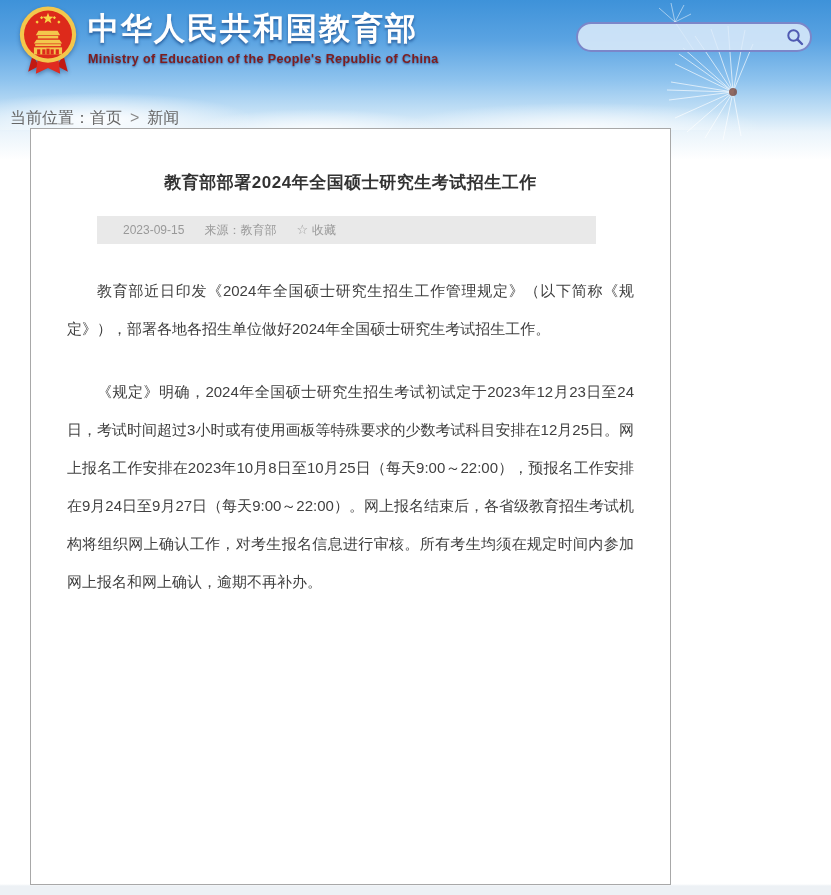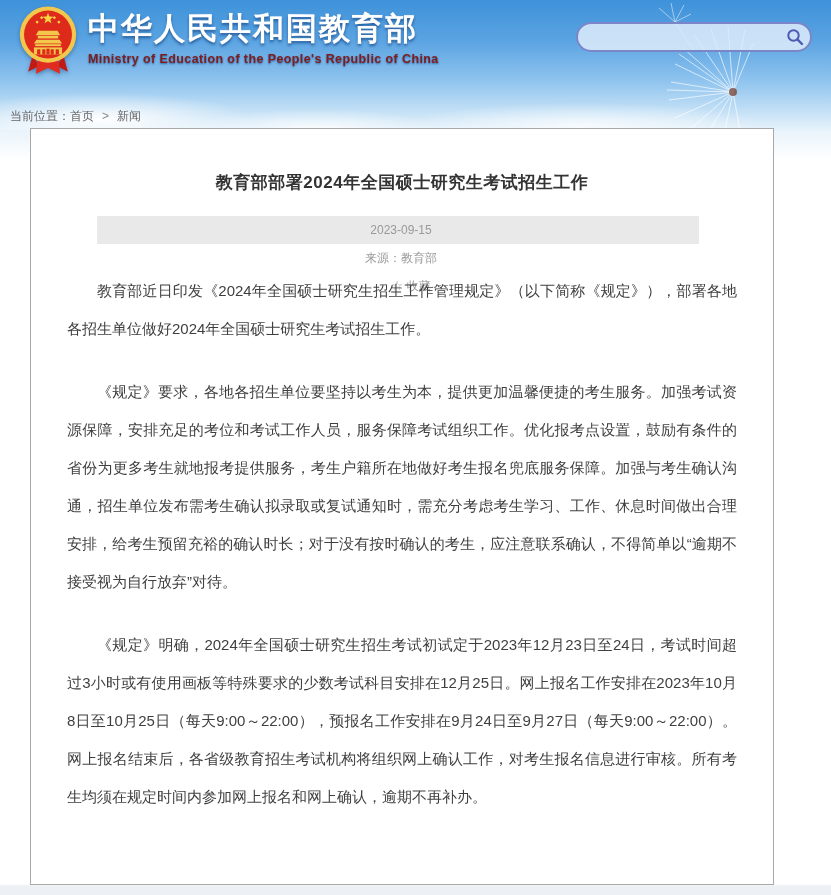--- a/index.html
+++ b/index.html
@@ -30,35 +30,35 @@
     position:absolute;left:576px;top:22px;width:232px;height:26px;
     background:rgba(222,236,250,.85);
     border:2px solid #7b86c9;border-radius:15px;
     display:flex;align-items:center;}
   .search-input{
     flex:1;height:20px;margin-left:12px;border:none;outline:none;background:transparent;
     font-size:13px;color:#345;}
   .search-btn{width:30px;height:24px;display:flex;align-items:center;justify-content:center;cursor:pointer;background:none;border:none;padding:0;}
   .dandelion{position:absolute;right:0;top:0;pointer-events:none;}
   
-  .breadcrumb{position:absolute;left:10px;top:108px;font-size:12px;color:#666;}
+  .breadcrumb{position:absolute;left:10px;top:108px;font-size:16px;color:#666;}
   .breadcrumb a{color:#666;text-decoration:none;cursor:pointer;}
   .breadcrumb .sep{margin:0 8px;color:#888;}
   
   .content-box{
-    position:absolute;left:30px;top:128px;width:744px;height:757px;
+    position:absolute;left:30px;top:128px;width:641px;height:757px;
     background:#ffffff;border:1px solid #a8a8a8;box-sizing:border-box;
     padding:0 36px;overflow:hidden;}
   .article-title{
     text-align:center;font-size:17px;font-weight:bold;color:#333333;
     margin:42px 0 22px;letter-spacing:.5px;}
   .meta-bar{
     background:#e9e9e9;height:28px;line-height:28px;
     margin:0 38px 28px 30px;padding-left:26px;
-    font-size:12px;color:#999999;display:flex;align-items:center;flex-direction:column;}
+    font-size:12px;color:#999999;display:flex;align-items:center;}
   .meta-bar .m-item{margin-right:20px;}
   .meta-source{display:inline-flex;font-family:Liberation Serif, serif;}
   .favorite{display:inline-flex;align-items:center;cursor:pointer;color:#999;}
   .star-icon{font-size:13px;margin-right:4px;color:#a0a0a0;}
   article p{
     font-size:15px;color:#3f3f3f;line-height:38px;
     text-indent:2em;text-align:justify;margin:0 0 25px;}
 </style>
 </head>
 <body>
@@ -151,17 +151,16 @@
         <span>教育部</span>
       </span>
     <span class="favorite">
       <span class="star-icon">☆</span>
       <span>收藏</span>
     </span>
   </div>
 
   <article>
     <p>教育部近日印发《2024年全国硕士研究生招生工作管理规定》（以下简称《规定》），部署各地各招生单位做好2024年全国硕士研究生考试招生工作。</p>
-    <p>《规定》要求，各地各招生单位要坚持以考生为本，提供更加温馨便捷的考生服务。加强考试资源保障，安排充足的考位和考试工作人员，服务保障考试组织工作。优化报考点设置，鼓励有条件的省份为更多考生就地报考提供服务，考生户籍所在地做好考生报名兜底服务保障。加强与考生确认沟通，招生单位发布需考生确认拟录取或复试通知时，需充分考虑考生学习、工作、休息时间做出合理安排，给考生预留充裕的确认时长；对于没有按时确认的考生，应注意联系确认，不得简单以“逾期不接受视为自行放弃”对待。</p>
     <p>《规定》明确，2024年全国硕士研究生招生考试初试定于2023年12月23日至24日，考试时间超过3小时或有使用画板等特殊要求的少数考试科目安排在12月25日。网上报名工作安排在2023年10月8日至10月25日（每天9:00～22:00），预报名工作安排在9月24日至9月27日（每天9:00～22:00）。网上报名结束后，各省级教育招生考试机构将组织网上确认工作，对考生报名信息进行审核。所有考生均须在规定时间内参加网上报名和网上确认，逾期不再补办。</p>
 
   </article>
 </main>
 
 </body></html>

